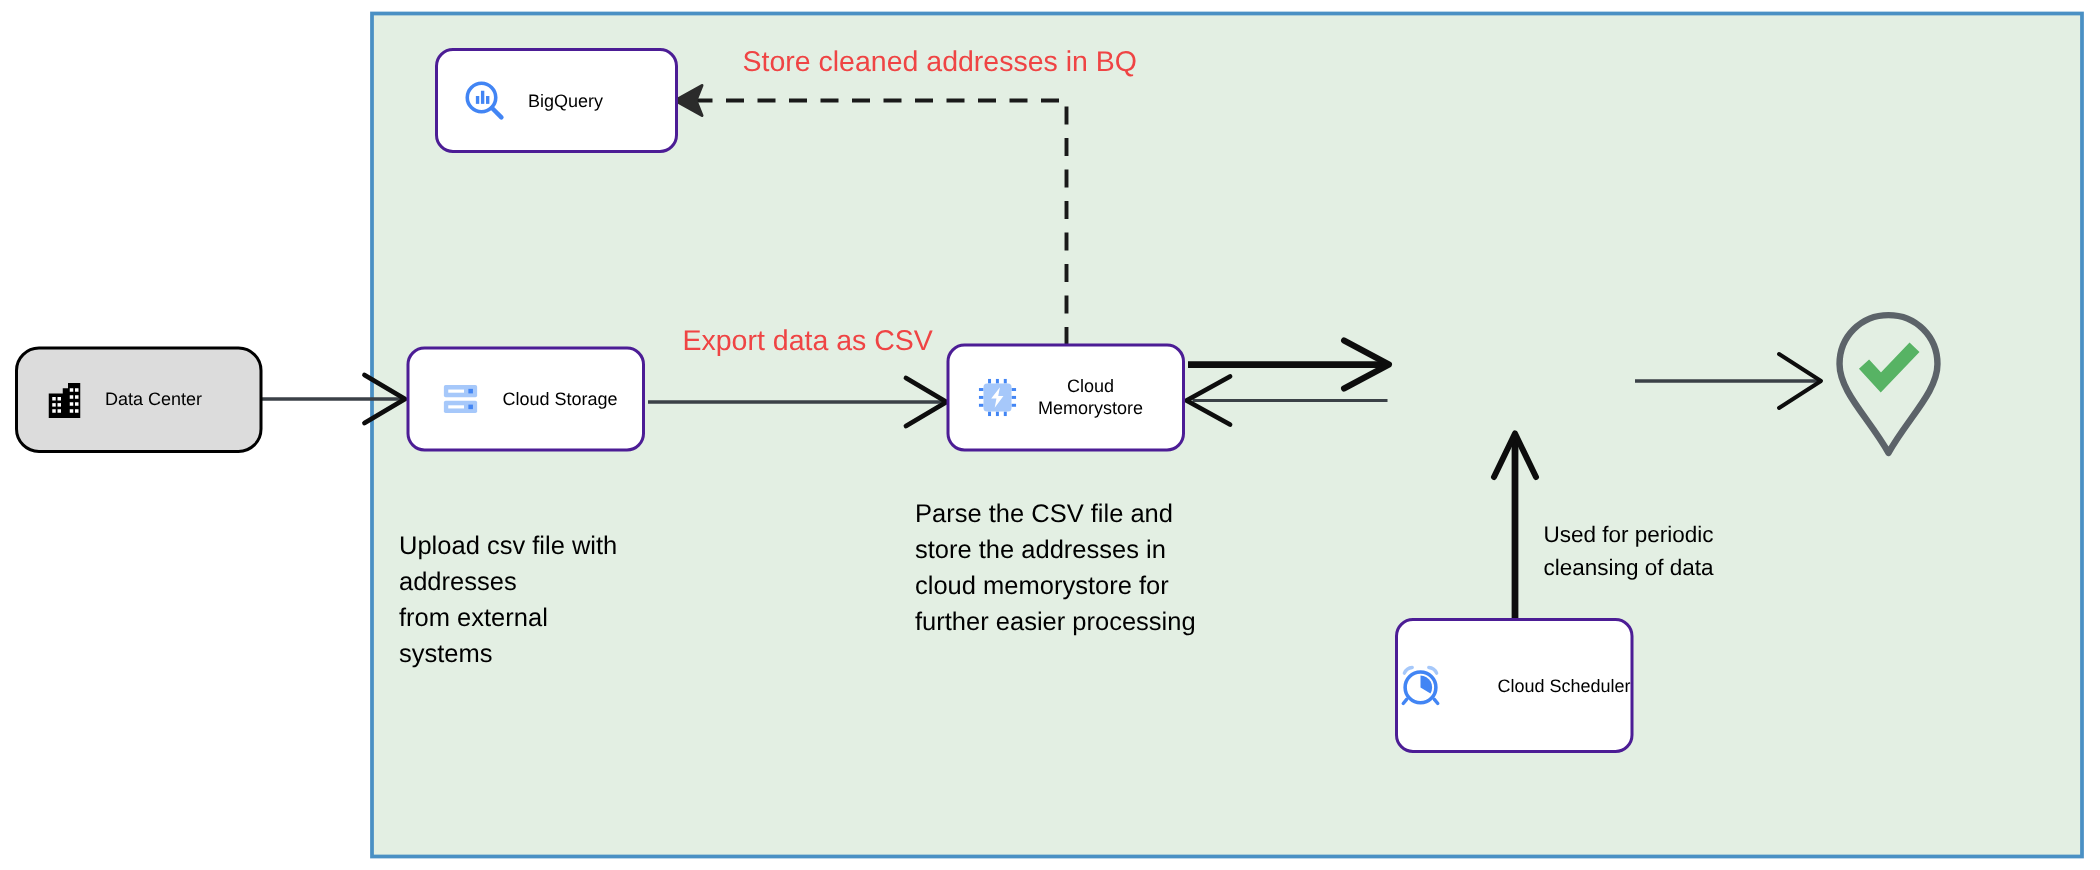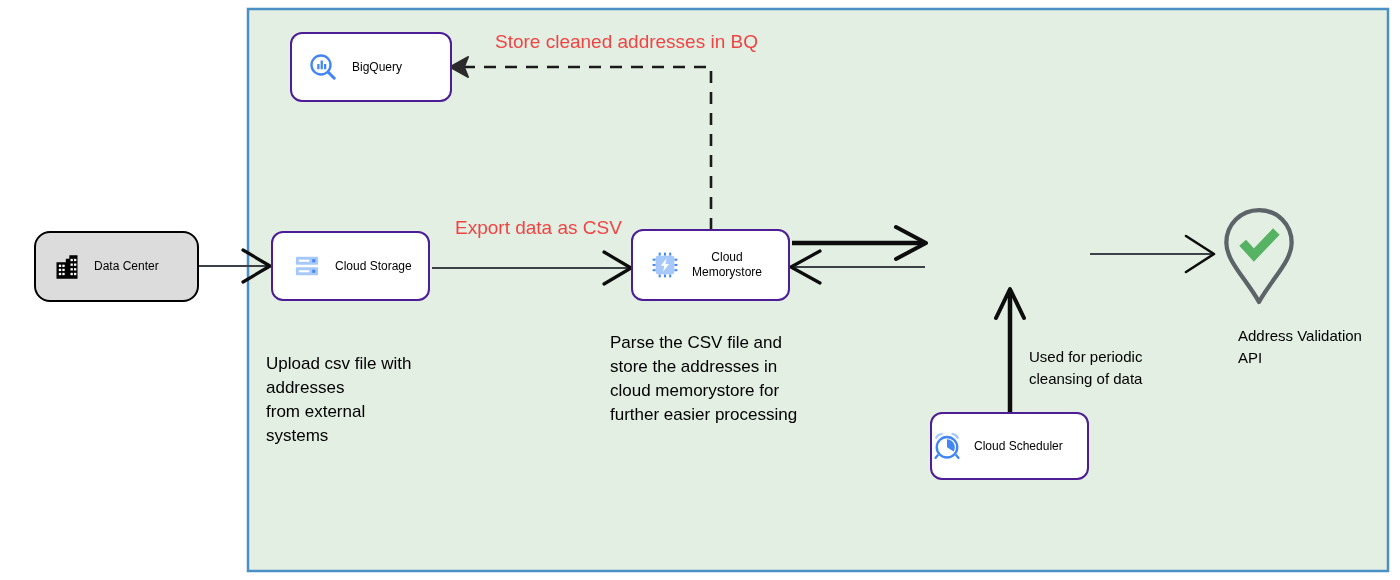--- a/index.html
+++ b/index.html
@@ -39,21 +39,20 @@
   }
   .node .lbl {
     font-size: 12px;
     color: #000000;
     line-height: 1.25;
   }
   #node-datacenter {
     background: #dcdcdc;
     border: 2px solid #000000;
     border-radius: 16px;
-    margin-left: 24px;
   }
   #node-datacenter .lbl { font-size: 12px; }
   .free-text {
     position: absolute;
     font-size: 17px;
     color: #000000;
     line-height: 1.42;
     white-space: pre-line;
   }
   .edge-label {
@@ -199,42 +198,40 @@
         </g>
         <rect x="4" y="4" width="16" height="16" rx="2" fill="#a6c8fa"></rect>
         <path d="M13.4 6.2 L8.4 12.6 h3 l-1 5.2 l5-6.6 h-3 z" fill="#ffffff"></path>
       </svg>
     </span>
     <span class="lbl" style="white-space:pre-line;text-align:center;">Cloud
 Memorystore</span>
   </div>
 
 
-  <div class="node" id="node-cloud-scheduler" style="left:930px; top:412px; width:159px; height:68px; ">
+  <div class="node" id="node-cloud-scheduler" style="left:930px; top:412px; width:159px; height:90px; justify-content:space-between;">
     <span class="ico" style="width:30px; height:30px; margin-right:12px;">
       <svg viewBox="0 0 24 24" width="30" height="30" aria-hidden="true">
         <path d="M3.4 5.4 A5 5 0 0 1 7.6 2.4" fill="none" stroke="#a6c8fa" stroke-width="1.8" stroke-linecap="round"></path>
         <path d="M20.6 5.4 A5 5 0 0 0 16.4 2.4" fill="none" stroke="#a6c8fa" stroke-width="1.8" stroke-linecap="round"></path>
         <line x1="4.6" y1="19.4" x2="2.8" y2="21.6" stroke="#4285f4" stroke-width="1.8" stroke-linecap="round"></line>
         <line x1="19.4" y1="19.4" x2="21.2" y2="21.6" stroke="#4285f4" stroke-width="1.8" stroke-linecap="round"></line>
         <circle cx="12" cy="13" r="8.2" fill="none" stroke="#4285f4" stroke-width="1.9"></circle>
         <path d="M12 13 L12 6.6 A6.4 6.4 0 0 1 17.3 16.3 Z" fill="#4285f4"></path>
       </svg>
     </span>
     <span class="lbl">Cloud Scheduler</span>
   </div>
 
   <div style="position:absolute; left:1218px; top:205px; width:82px; height:102px;">
     <svg viewBox="0 0 80 100" width="82" height="102">
       <path d="M40 5 C22 5 8 19 8 37 C8 55 27 72 40 95 C53 72 72 55 72 37 C72 19 58 5 40 5 Z" fill="none" stroke="#5c6369" stroke-width="4.2" stroke-linejoin="round"></path>
       <path d="M24 37 L35 49 L57 26" fill="none" stroke="#57b364" stroke-width="9" stroke-linecap="butt" stroke-linejoin="miter"></path>
     </svg>
   </div>
-  <div class="pin-caption" style="left:1238px; top:325px;">Address Validation
-API</div>
 
   <div class="edge-label" style="left:495px; top:31px;">Store cleaned addresses in BQ</div>
 
   <div class="edge-label" style="left:455px; top:217px;">Export data as CSV</div>
 
   <div class="small-label" style="left:1029px; top:346px;">Used for periodic
 cleansing of data</div>
 
   <div class="free-text" style="left:266px; top:331px;margin-top:21px;">Upload csv file with
 addresses

